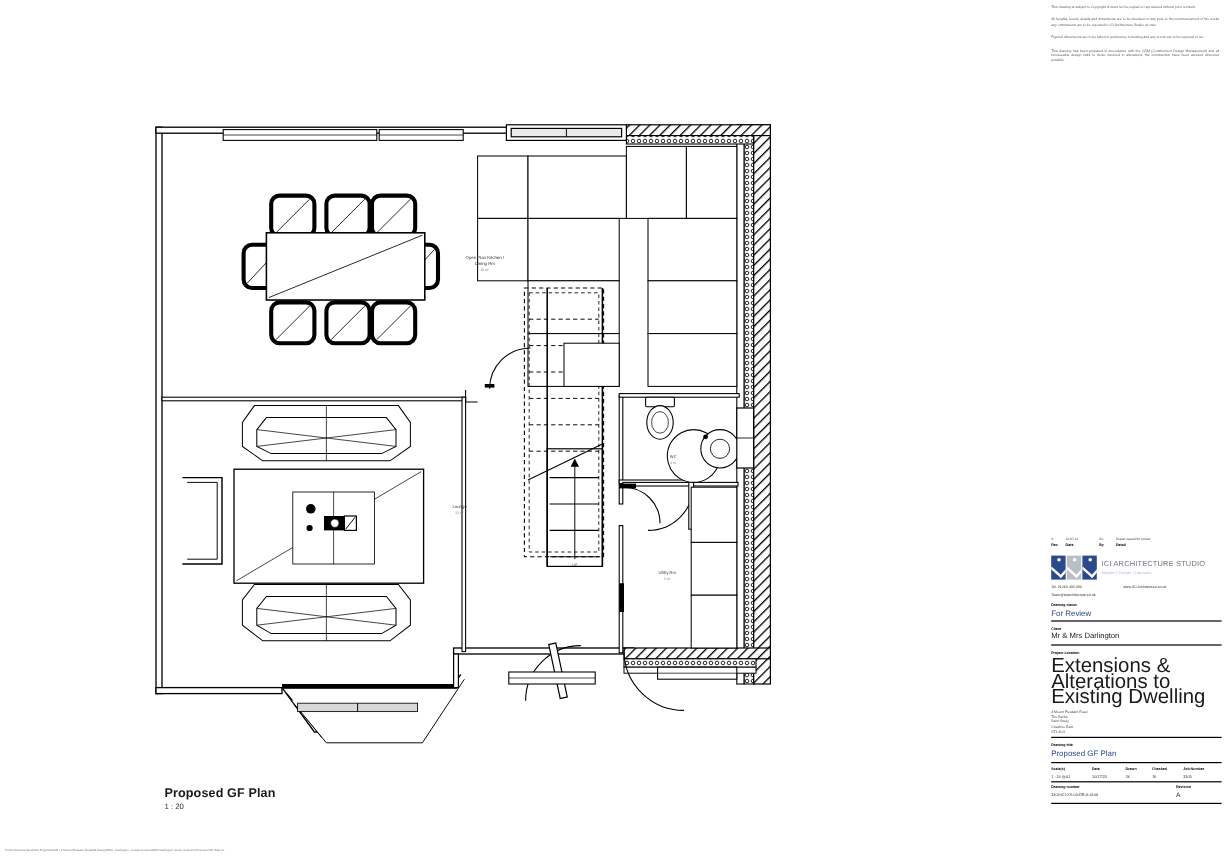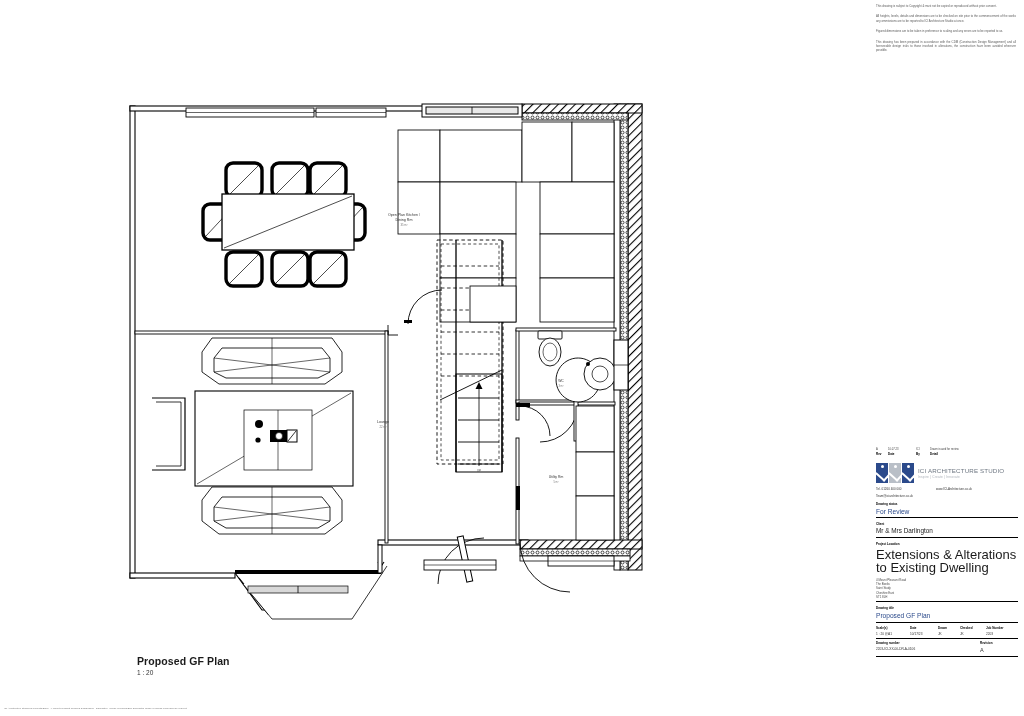--- a/index.html
+++ b/index.html
@@ -59,21 +59,21 @@
 
   .contact-row { display: flex; margin-top: 4px; }
   .contact-row .c1 { font-size: 3px; color: #333; width: 60px; }
   .contact-row .c2 { font-size: 3px; color: #333; }
   .contact-email { font-size: 3px; color: #333; margin-top: 3px; }
 
   .field-label { font-size: 3px; font-weight: bold; color: #000; margin-top: 4px; }
   .field-value-blue { font-size: 6.6px; color: #2b4a8b; margin-top: 1.5px; }
   .field-value-dark { font-size: 6.4px; color: #1a1a1a; margin-top: 1.5px; }
 
-  #project-title { font-size: 13px; line-height: 13px; color: #1a1a1a; margin-top: 2px; }
+  #project-title { font-size: 17px; line-height: 13px; color: #1a1a1a; margin-top: 2px; }
 
   #project-address { font-size: 2.9px; line-height: 4.2px; color: #4a4a4a; margin-top: 4px; }
 
   .meta-grid { display: grid; grid-template-columns: 34px 28px 22px 26px 32px; margin-top: 2px; }
   .meta-grid .hdr { font-size: 3px; font-weight: bold; color: #000; }
   .meta-grid .val { font-size: 3.2px; color: #333; margin-top: 2px; }
 
   .dn-grid { display: grid; grid-template-columns: 104px 38px; margin-top: 2px; }
   .dn-grid .hdr { font-size: 3px; font-weight: bold; color: #000; }
   .dn-grid .valnum { font-size: 3.2px; color: #333; margin-top: 2.5px; }

